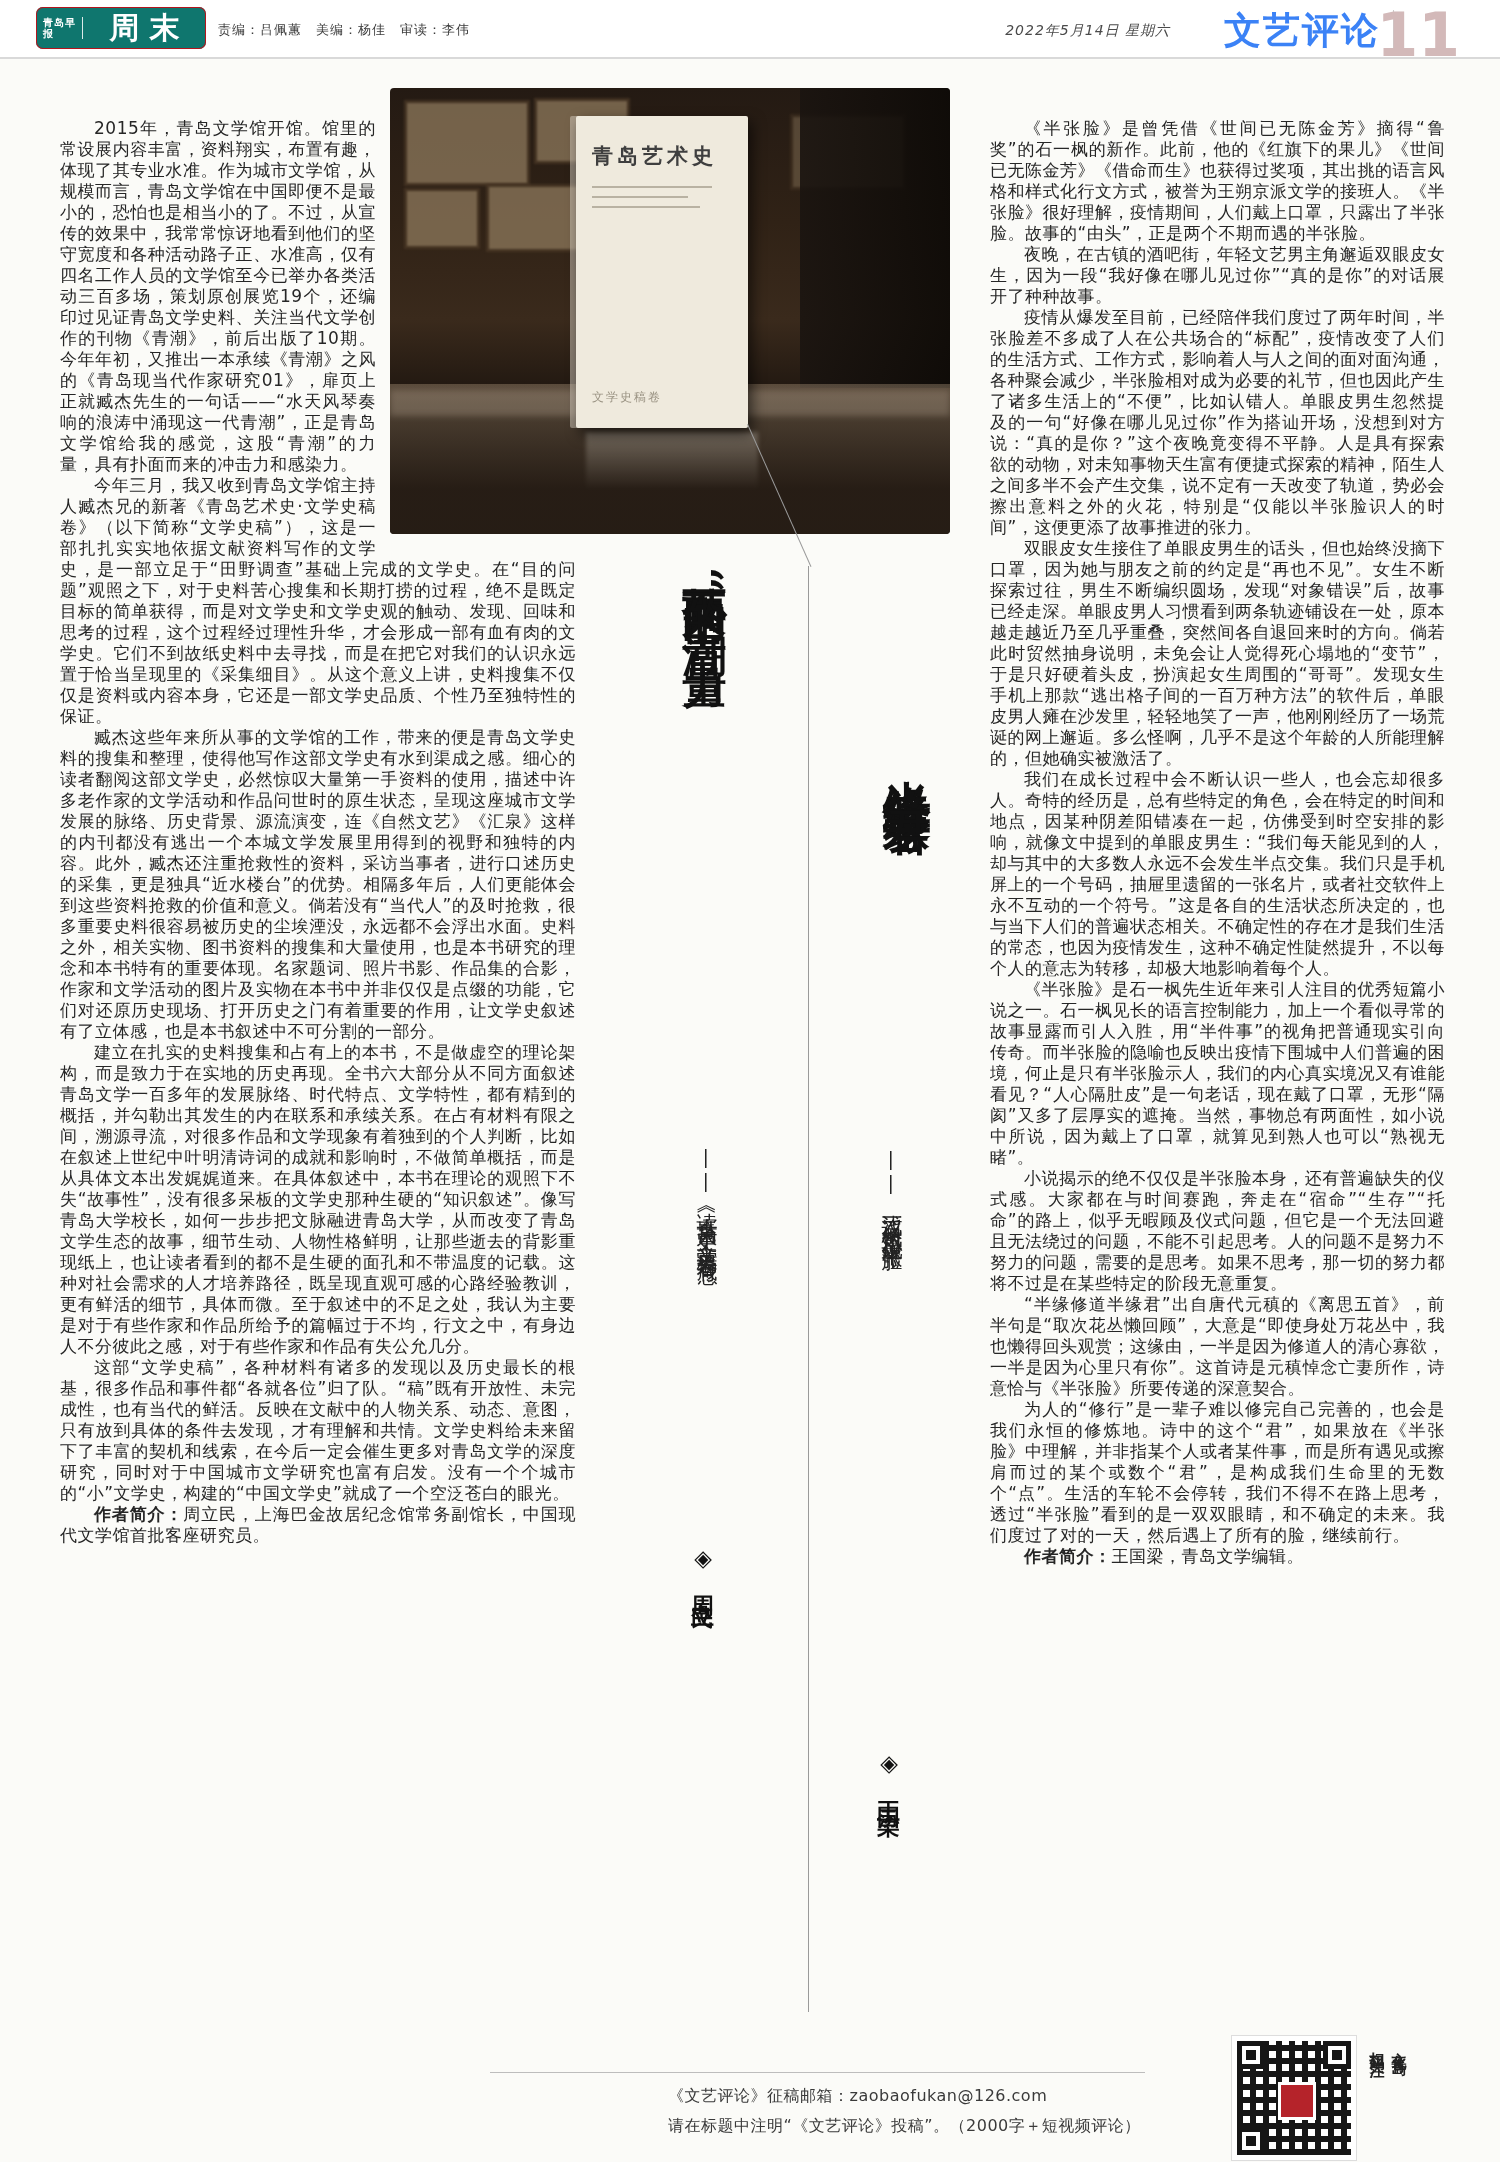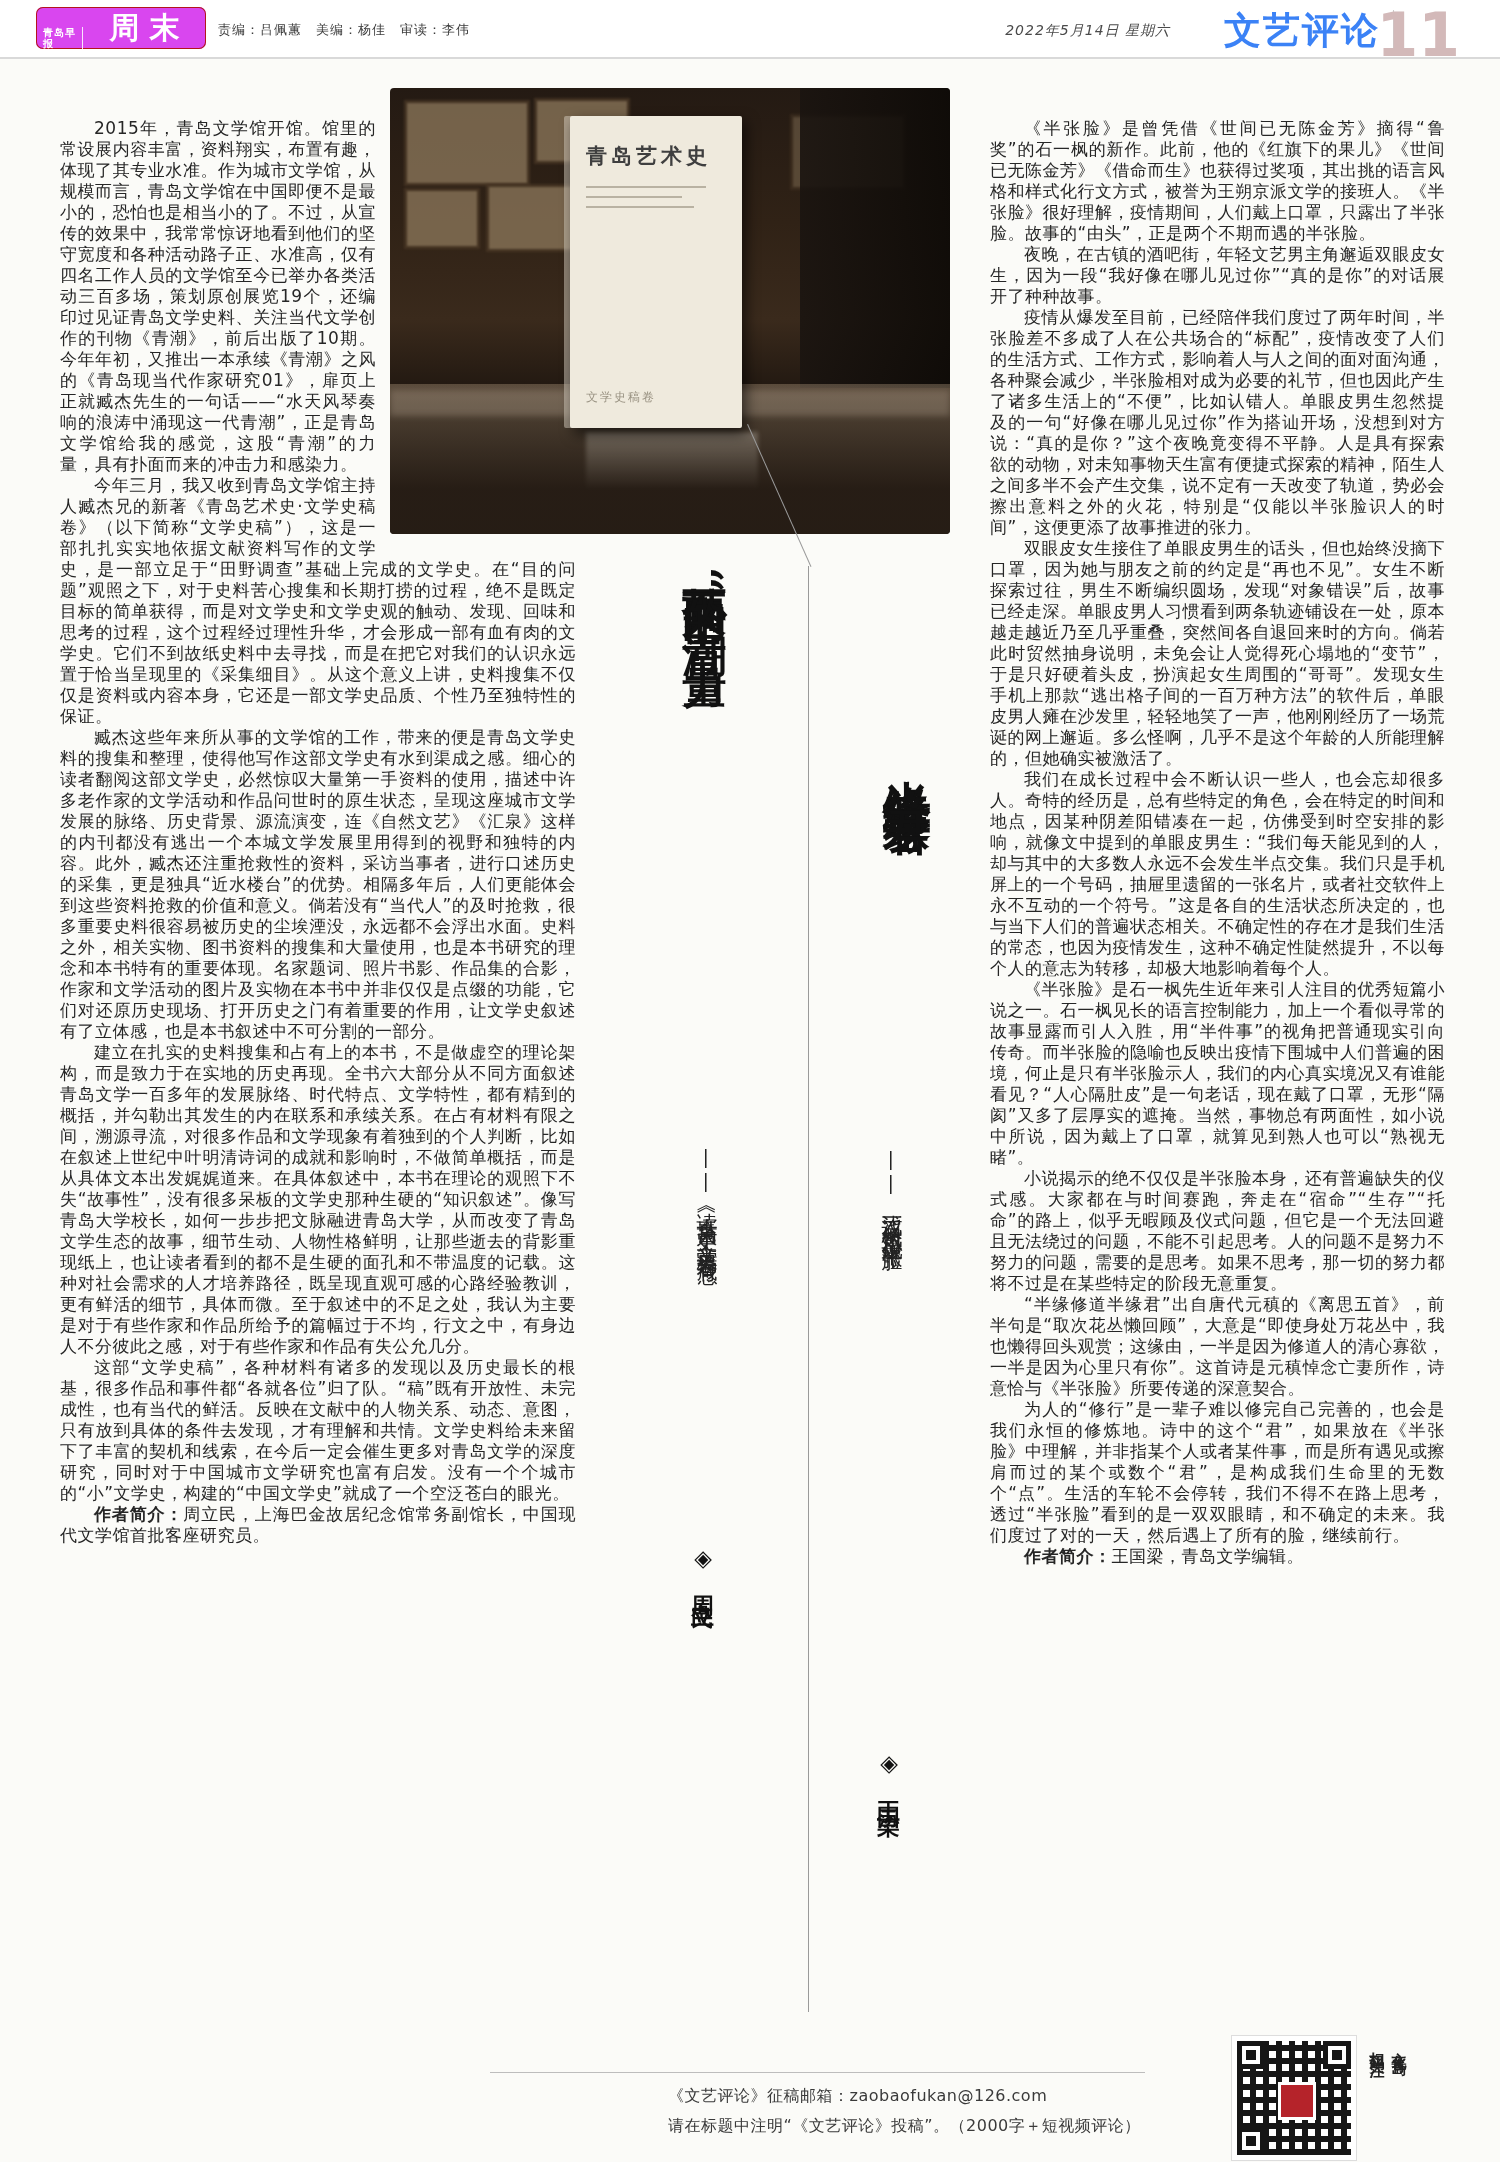--- a/index.html
+++ b/index.html
@@ -1,42 +1,42 @@
 <!DOCTYPE html>
 <html><head>
 <meta charset="utf-8">
 <style>
   html,body{margin:0;padding:0;background:#888;}
   #page{position:relative;width:1500px;height:2162px;background:#fbfbf8;overflow:hidden;
         font-family:"DejaVu Sans",sans-serif;color:#2b2b2b;}
   
   #header{position:absolute;left:0;top:0;width:1500px;height:57px;background:#fff;}
   .header-rule{position:absolute;left:0;top:57px;width:1500px;height:2px;background:#d9d9d9;}
-  .masthead{position:absolute;left:36px;top:7px;width:170px;height:42px;background:#d946ef;
-            border-radius:7px;display:flex;align-items:flex-end;box-shadow:0 0 0 1px #b3151d inset;}
+  .masthead{position:absolute;left:36px;top:7px;width:170px;height:42px;background:#0f766e;
+            border-radius:7px;display:flex;align-items:center;box-shadow:0 0 0 1px #b3151d inset;}
   .brand{width:34px;margin-left:7px;color:#fff;font-size:10px;line-height:11px;font-weight:bold;
          letter-spacing:1px;word-break:break-all;border-right:1px solid rgba(255,255,255,.85);
          padding-right:5px;}
   .edition{flex:1;text-align:center;color:#fff;font-size:30px;font-weight:bold;letter-spacing:10px;
            font-family:"DejaVu Serif",serif;text-indent:10px;}
   .credits{position:absolute;left:218px;top:21px;font-size:13px;color:#3c3c3c;letter-spacing:1px;}
   .issue-date{position:absolute;right:330px;top:22px;font-size:14px;color:#4a4a4a;letter-spacing:1px;font-style:italic;}
   .section-title{position:absolute;right:120px;top:6px;font-size:37px;font-weight:bold;color:#3b82f6;
                  letter-spacing:2px;font-family:"DejaVu Serif",serif;}
   .head-div{position:absolute;right:106px;top:10px;width:1px;height:40px;background:#ccc;}
   .page-number{position:absolute;right:40px;top:0px;font-size:60px;font-weight:bold;color:#d3b9b9;}
   
   #photo{position:absolute;left:390px;top:88px;width:560px;height:446px;border-radius:4px;overflow:hidden;
          background:linear-gradient(180deg,#241a13 0%,#302216 30%,#3a2a1c 52%,#241a12 66%,#15100b 100%);}
   .frame{position:absolute;background:#8f7a5d;border:3px solid #4a3826;opacity:.75;filter:blur(1px);}
   .door{position:absolute;right:0;top:0;width:150px;height:300px;background:linear-gradient(90deg,#1a1410,#0d0a07);opacity:.9;}
   .table{position:absolute;left:0;bottom:0;width:100%;height:150px;
          background:linear-gradient(180deg,rgba(190,165,135,.35),rgba(40,30,22,.9) 70%);}
   .table-glow{position:absolute;left:0;bottom:118px;width:100%;height:26px;background:rgba(230,215,190,.22);filter:blur(3px);}
-  .book{position:absolute;left:180px;top:28px;width:172px;height:312px;background:#efeadd;border-radius:2px;
+  .book{position:absolute;left:186px;top:28px;width:172px;height:312px;background:#efeadd;border-radius:2px;
         box-shadow:4px 6px 14px rgba(0,0,0,.6), -6px 0 0 rgba(210,200,185,.55);text-align:right;}
   .book-title{position:absolute;left:16px;top:26px;font-size:21px;font-weight:bold;color:#3f3f3f;
               letter-spacing:4px;font-family:"DejaVu Serif",serif;}
   .book-line{position:absolute;left:16px;height:2px;background:#b9b2a2;}
   .book-sub{position:absolute;left:16px;bottom:22px;font-size:12px;color:#9a9383;letter-spacing:2px;}
   .book-reflect{position:absolute;left:196px;top:344px;width:172px;height:58px;opacity:.28;
                 background:linear-gradient(180deg,#efeadd,rgba(239,234,221,0));filter:blur(2px);}
   
   .col{position:absolute;top:118px;font-size:17px;line-height:21px;text-align:justify;
        letter-spacing:.5px;color:#262626;overflow:hidden;}

